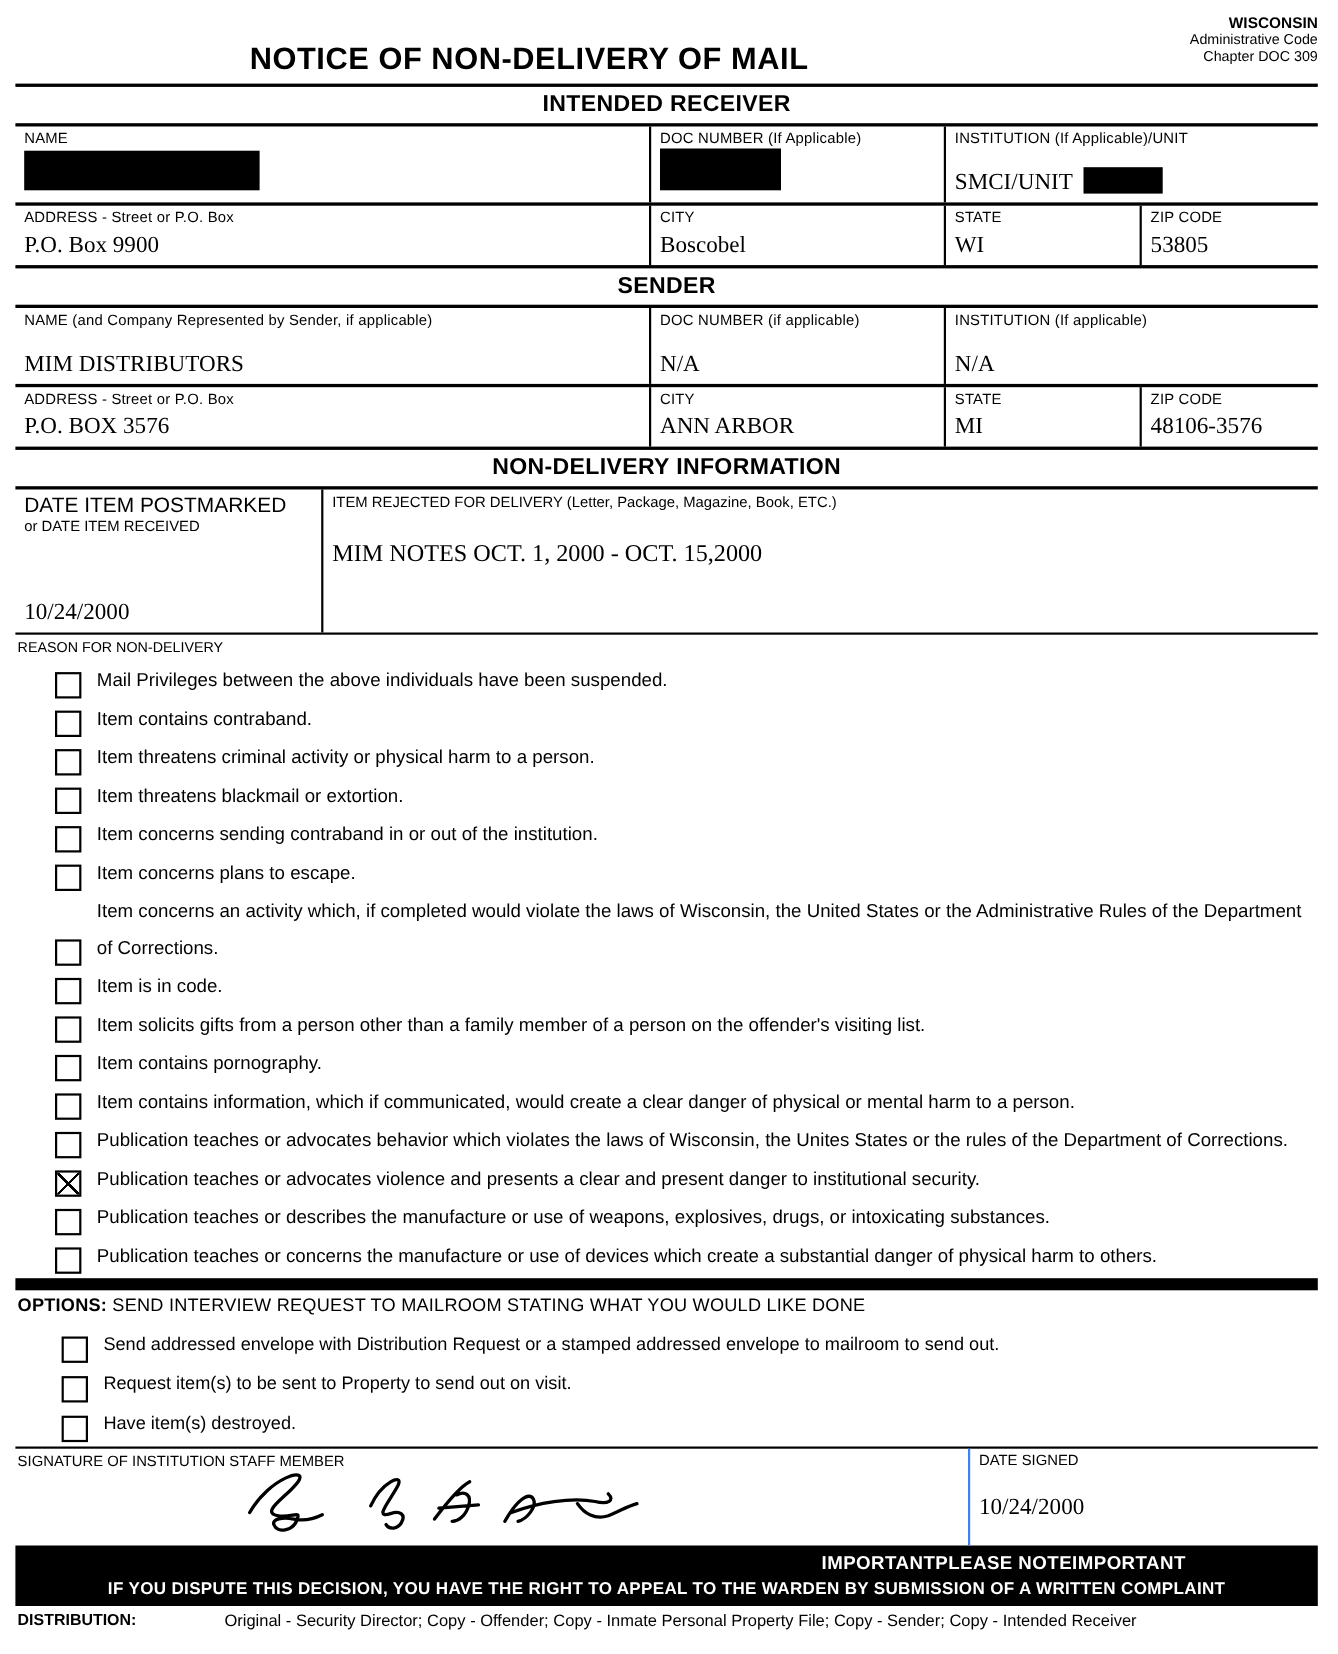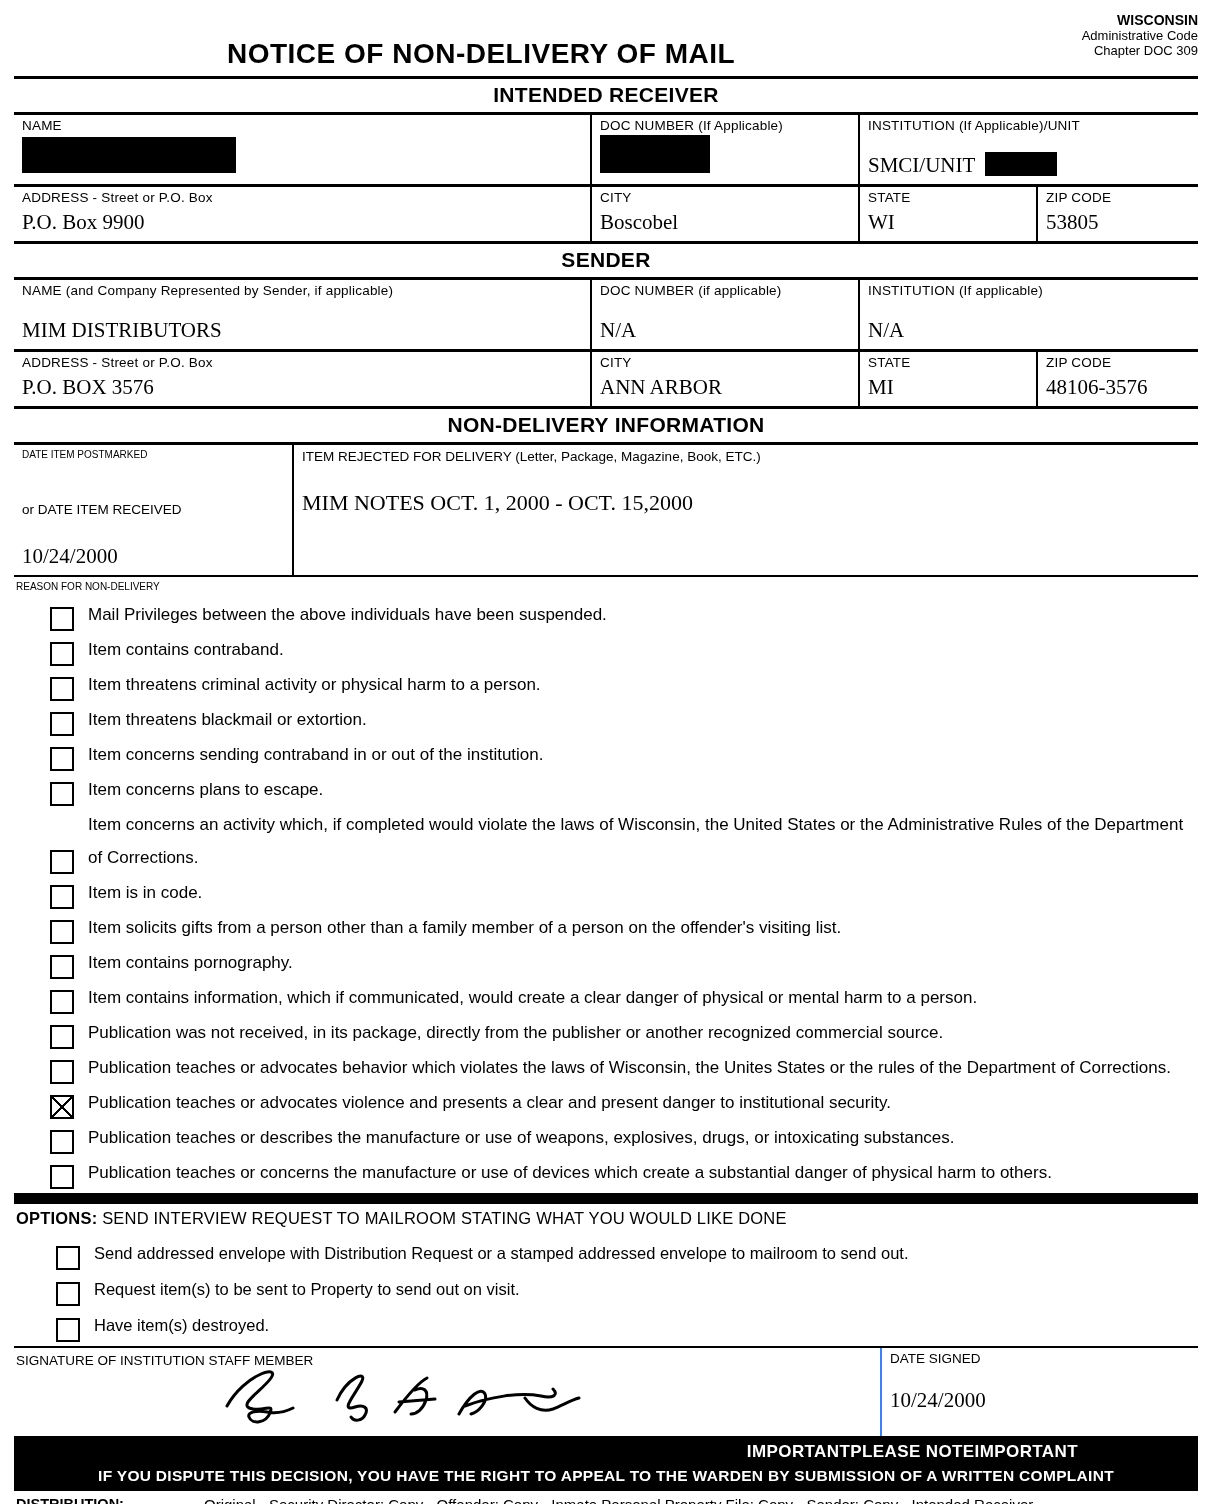--- a/index.html
+++ b/index.html
@@ -72,29 +72,29 @@
   .row-short { height: 57px; }
 
   .redaction { background: #000; display: inline-block; }
   .red-name { width: 214px; height: 36px; margin-top: 4px; }
   .red-doc  { width: 110px; height: 38px; margin-top: 2px; }
   .red-unit { width: 72px; height: 24px; vertical-align: -4px; margin-left: 10px; }
 
   
   .info-row { display: flex; border-bottom: 2px solid #000; height: 132px; }
   .info-left { width: 278px; padding: 4px 6px 6px 8px; display: flex; flex-direction: column; }
-  .info-left .lbl { font-size: 10px; }
-  .info-left .lbl2 { font-size: 13.5px; margin-top: 42px; }
+  .info-left .lbl { font-size: 19px; }
+  .info-left .lbl2 { font-size: 13.5px; }
   .info-left .value { font-family: "Liberation Serif", serif; font-size: 21px; margin-top: auto; }
   .info-right { flex: 1; border-left: 2px solid #000; padding: 4px 6px 6px 8px; }
   .info-right .lbl { font-size: 13.5px; }
   .info-right .value { font-family: "Liberation Serif", serif; font-size: 22px; margin-top: 26px; }
 
   
-  .reason-label { font-size: 10px; padding: 4px 0 6px 2px; }
+  .reason-label { font-size: 13px; padding: 4px 0 6px 2px; }
   .check-list { padding-left: 36px; padding-right: 10px; }
   .check-row { display: flex; align-items: flex-end; margin-bottom: 2px; }
   .checkbox {
     flex: 0 0 auto;
     width: 24px; height: 24px;
     border: 2px solid #000;
     margin: 5px 14px 0 0;
     background: #fff;
   }
   .checkbox.checked {
@@ -279,24 +279,20 @@
   <div class="check-row">
     <span class="checkbox"></span>
     <span class="check-label">Item contains pornography.</span>
   </div>
 
   <div class="check-row">
     <span class="checkbox"></span>
     <span class="check-label">Item contains information, which if communicated, would create a clear danger of physical or mental harm to a person.</span>
   </div>
 
-  <div class="check-row">
-    <span class="checkbox"></span>
-    <span class="check-label">Publication was not received, in its package, directly from the publisher or another recognized commercial source.</span>
-  </div>
 
   <div class="check-row">
     <span class="checkbox"></span>
     <span class="check-label">Publication teaches or advocates behavior which violates the laws of Wisconsin, the Unites States or the rules of the Department of Corrections.</span>
   </div>
 
   <div class="check-row">
     <span class="checkbox checked"></span>
     <span class="check-label">Publication teaches or advocates violence and presents a clear and present danger to institutional security.</span>
   </div>

